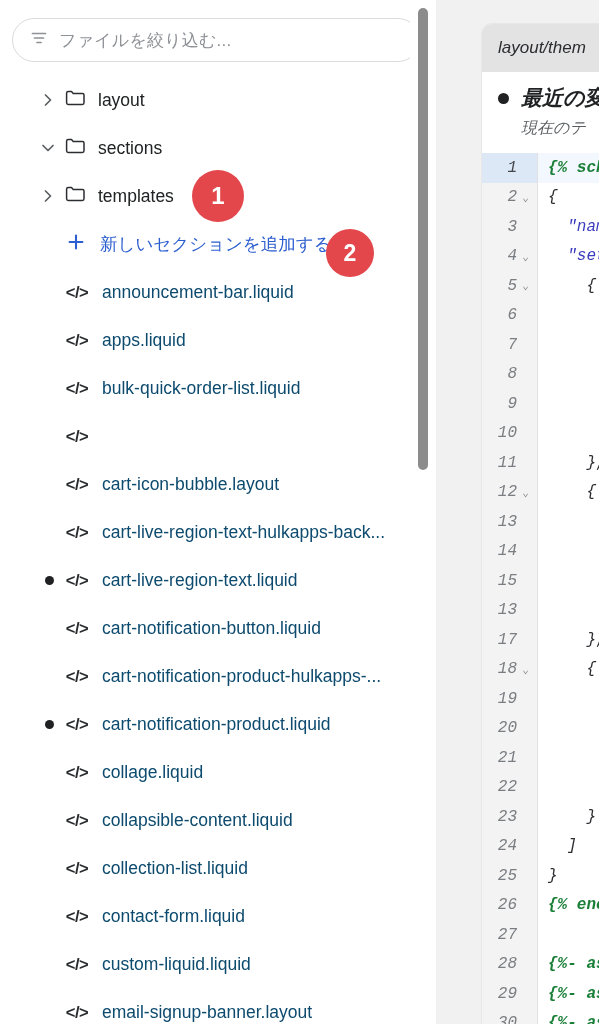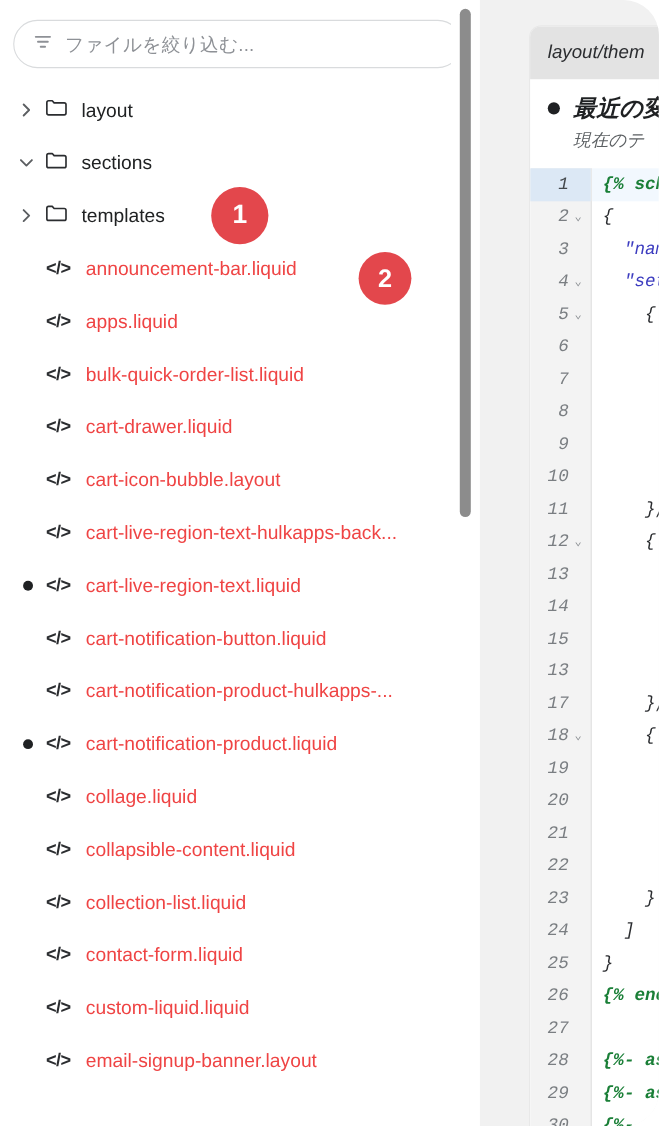--- a/index.html
+++ b/index.html
@@ -11,21 +11,20 @@
     background: #ffffff;
     font-family: "Liberation Sans", "DejaVu Sans", sans-serif;
     -webkit-font-smoothing: antialiased;
   }
   #app {
     position: relative;
     width: 599px; height: 1024px;
     display: flex;
     overflow: hidden;
     background: #ffffff;
-    border-radius: 32px;
   }
 
   
   .explorer {
     position: relative;
     width: 436px;
     height: 1024px;
     flex: 0 0 436px;
     background: #ffffff;
     overflow: hidden;
@@ -52,20 +51,21 @@
   .tree { position: relative; margin-top: 14px; }
 
   .row {
     position: relative;
     display: flex;
     align-items: center;
     height: 48px;
     padding-left: 14px;
     cursor: pointer;
     user-select: none;
+    margin-left: 24px;
   }
 
   .chev {
     flex: 0 0 auto;
     width: 20px; height: 20px;
     display: flex; align-items: center; justify-content: center;
     margin-right: 6px;
   }
   .folder-icon { flex: 0 0 auto; margin-right: 12px; display: block; }
   .row-label {
@@ -95,21 +95,21 @@
     font-weight: 700;
     color: #2b2d30;
     font-family: "Liberation Sans", "DejaVu Sans", sans-serif;
     letter-spacing: -0.5px;
     width: 26px;
     text-align: center;
     line-height: 1;
   }
   .file-label {
     font-size: 17.5px;
-    color: #ef4444;
+    color: #0c4a6e;
     white-space: nowrap;
     overflow: hidden;
   }
 
   
   .row.add { padding-left: 42px; }
   .plus-icon {
     flex: 0 0 auto;
     margin-right: 14px;
     display: block;
@@ -313,39 +313,44 @@
           <span class="chev">
             <svg width="20" height="20" viewBox="0 0 20 20" fill="none" aria-hidden="true">
               <path d="M7.5 5l5 5-5 5" stroke="#5c5f62" stroke-width="1.7" stroke-linecap="round" stroke-linejoin="round"></path>
             </svg>
           </span>
           <span class="folder-icon"><svg width="22" height="22" viewBox="0 0 22 22" fill="none" aria-hidden="true">
               <path d="M2.6 6.2c0-.9.7-1.6 1.6-1.6h3.3l1.7 1.9h9.2c.9 0 1.6.7 1.6 1.6v7.7c0 .9-.7 1.6-1.6 1.6H4.2c-.9 0-1.6-.7-1.6-1.6V6.2z" stroke="#2b2d30" stroke-width="1.5" stroke-linejoin="round"></path>
             </svg></span>
           <span class="row-label">templates</span>
         </div>
+        <div class="row add">
+          <span class="plus-icon"><svg width="20" height="20" viewBox="0 0 20 20" fill="none" aria-hidden="true">
+              <path d="M10 3.6v12.8M3.6 10h12.8" stroke="#2c5ecf" stroke-width="2.1" stroke-linecap="round"></path>
+            </svg></span>
+          <span class="add-label">新しいセクションを追加する</span>
+        </div>
         <div class="row file">
           <span class="dot-slot"></span>
           <span class="code-icon">&lt;/&gt;</span>
           <span class="file-label">announcement-bar.liquid</span>
         </div>
         <div class="row file">
           <span class="dot-slot"></span>
           <span class="code-icon">&lt;/&gt;</span>
           <span class="file-label">apps.liquid</span>
         </div>
         <div class="row file">
           <span class="dot-slot"></span>
           <span class="code-icon">&lt;/&gt;</span>
           <span class="file-label">bulk-quick-order-list.liquid</span>
         </div>
         <div class="row file">
           <span class="dot-slot"></span>
           <span class="code-icon">&lt;/&gt;</span>
-          <span class="file-label">cart-drawer.liquid</span>
         </div>
         <div class="row file">
           <span class="dot-slot"></span>
           <span class="code-icon">&lt;/&gt;</span>
           <span class="file-label">cart-icon-bubble.layout</span>
         </div>
         <div class="row file">
           <span class="dot-slot"></span>
           <span class="code-icon">&lt;/&gt;</span>
           <span class="file-label">cart-live-region-text-hulkapps-back...</span>

